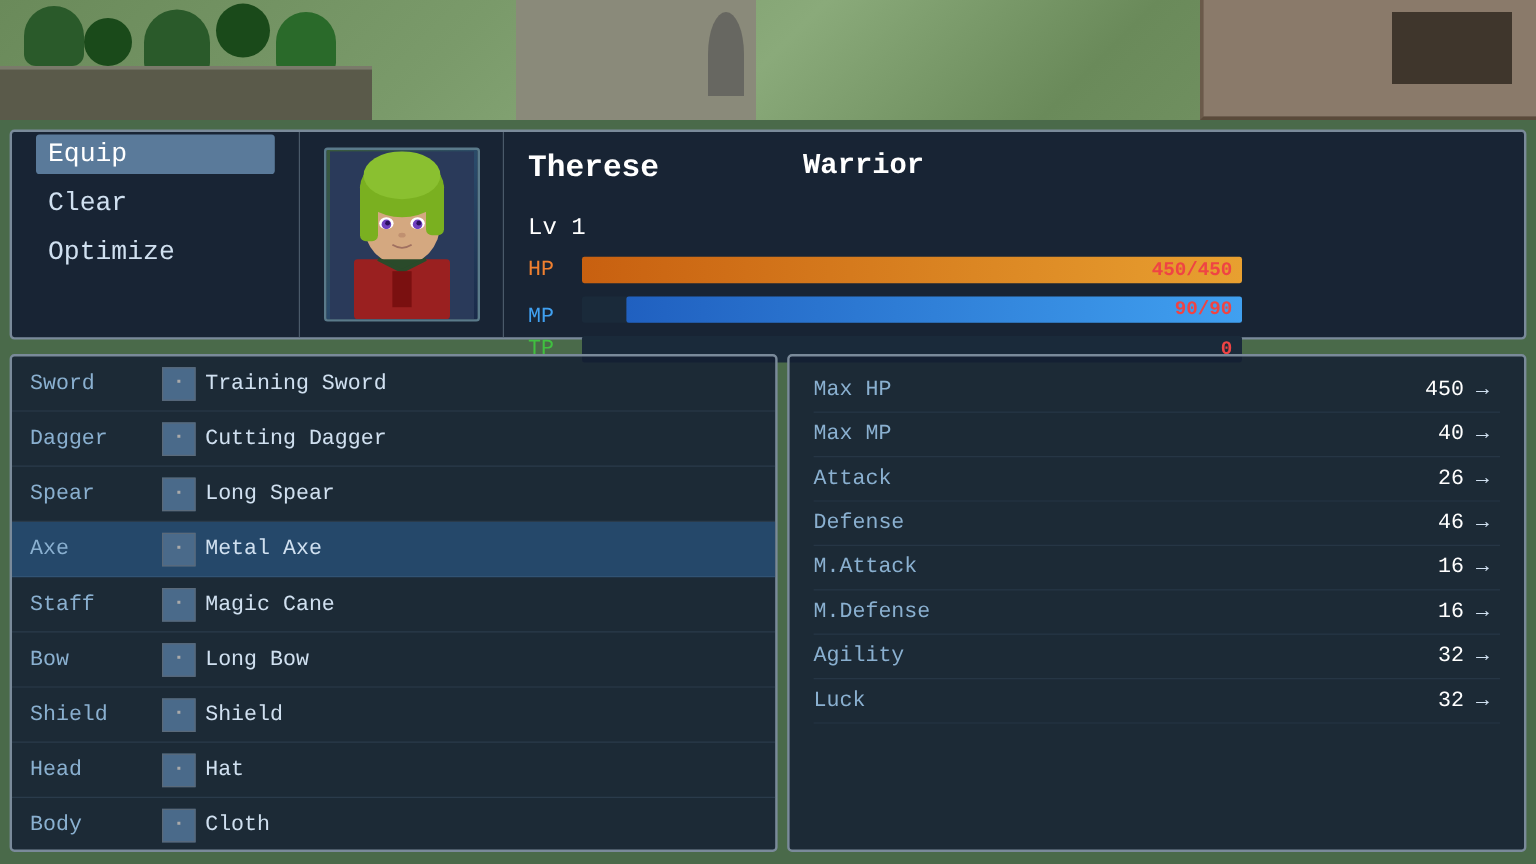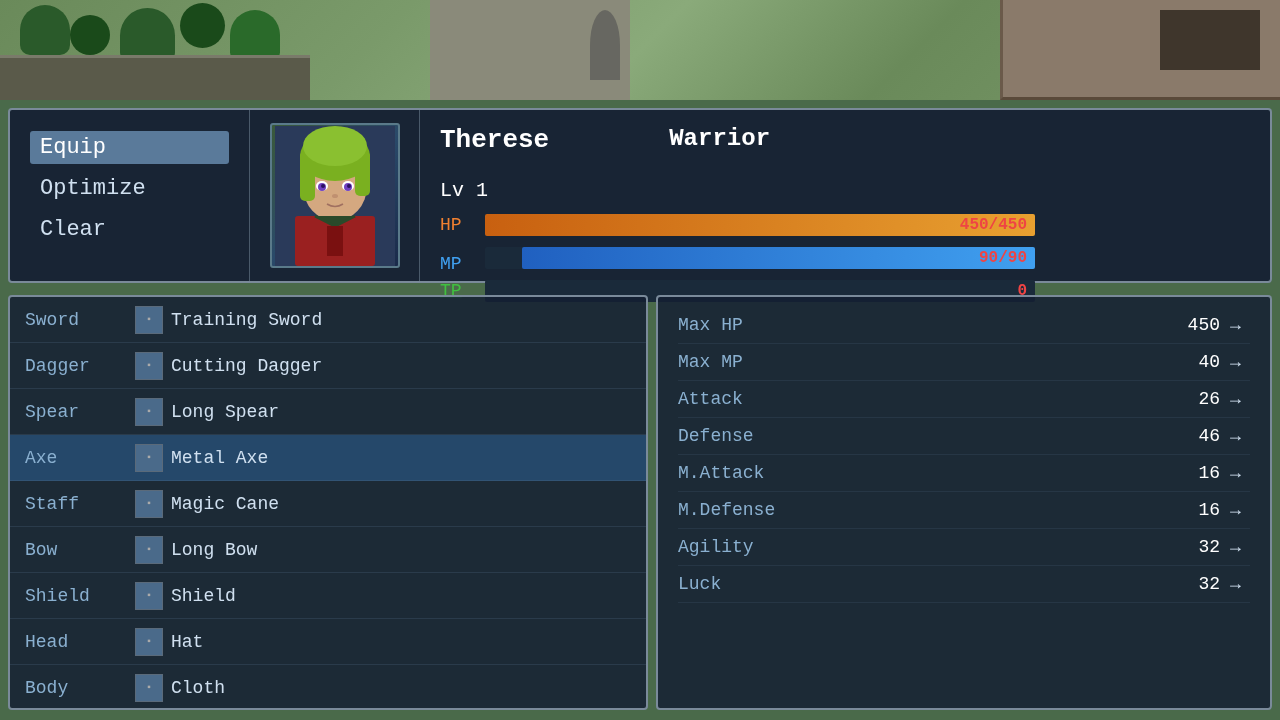--- a/index.html
+++ b/index.html
@@ -47,21 +47,21 @@
       height: 175px;
       background: rgba(20, 30, 50, 0.92);
       border: 2px solid #7a8a9a;
       border-radius: 4px;
       display: flex;
     }
 
     
     #left-menu {
       width: 240px;
-      padding: 21px 20px;
+      padding: 2px 20px;
       display: flex;
       flex-direction: column;
       gap: 8px;
       border-right: 1px solid #4a5a6a;
     }
 
     .menu-item {
       color: #d0e0f0;
       font-size: 22px;
       padding: 4px 10px;
@@ -284,22 +284,22 @@
 
   <div class="map-decor" style="left:590px;top:10px;width:30px;height:70px;background:rgba(80,80,80,0.6);border-radius:50% 50% 0 0;"></div>
 </div>
 
 <div id="ui-container">
 
   <div id="char-panel">
 
     <div id="left-menu">
       <div class="menu-item selected">Equip</div>
+      <div class="menu-item">Clear</div>
       <div class="menu-item">Optimize</div>
-      <div class="menu-item">Clear</div>
     </div>
 
     <div id="char-avatar">
       <div class="avatar-frame">
 
         <svg width="120" height="140" viewBox="0 0 120 140">
 
           <rect width="120" height="140" fill="#2a3a5a"></rect>
 
           <rect x="20" y="90" width="80" height="50" fill="#9a2020" rx="3"></rect>

